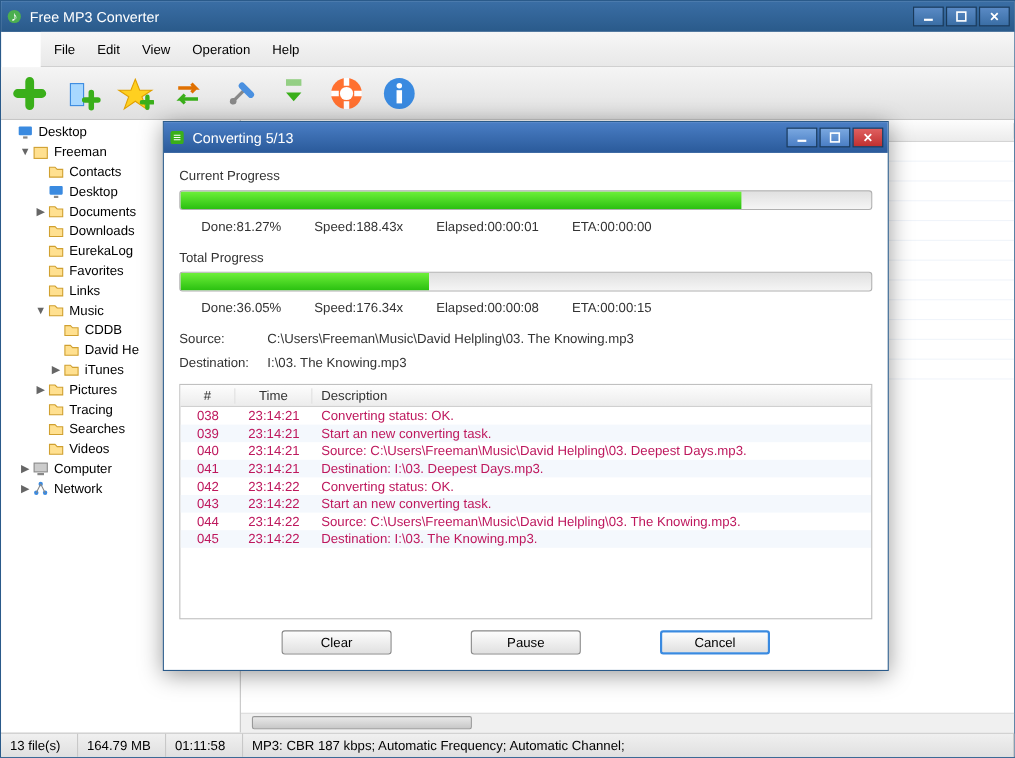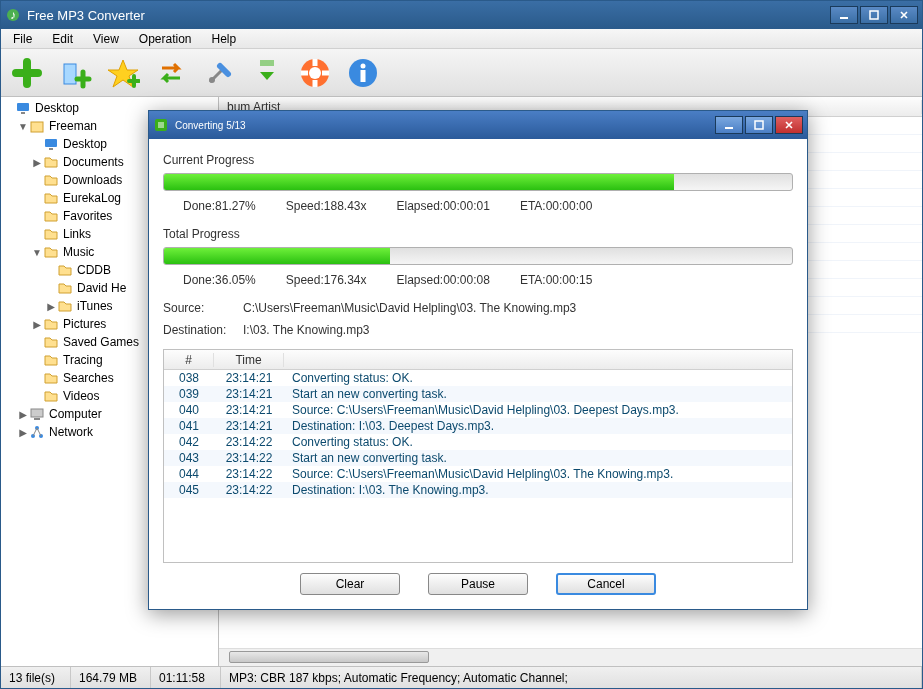--- a/index.html
+++ b/index.html
@@ -7,21 +7,21 @@
 
 
 .mainwin { width: 923px; height: 689px; background: #fff; border: 1px solid #2a5a8a; display: flex; flex-direction: column; }
 .titlebar { height: 28px; background: linear-gradient(#3a6ea5, #2a5a8a); color: #fff; display: flex; align-items: center; padding: 0 4px; }
 .titlebar .app-icon { width: 16px; height: 16px; margin-right: 6px; }
 .titlebar .title { flex: 1; font-size: 13px; }
 .win-controls { display: flex; gap: 2px; }
 .win-btn { width: 28px; height: 18px; background: linear-gradient(#5a8ac5, #3a6ea5); border: 1px solid #1a3a5a; color: #fff; display: flex; align-items: center; justify-content: center; cursor: pointer; }
 .win-btn.close { background: linear-gradient(#5a8ac5, #3a6ea5); }
 
-.menubar { height: 20px; background: linear-gradient(#f7f7f7, #e8e8e8); display: flex; align-items: center; padding: 0 2px; border-bottom: 1px solid #d0d0d0; }
+.menubar { height: 32px; background: linear-gradient(#f7f7f7, #e8e8e8); display: flex; align-items: center; padding: 0 2px; border-bottom: 1px solid #d0d0d0; margin-left: 36px; }
 .menubar .menuitem { padding: 2px 10px; cursor: pointer; }
 
 .toolbar { height: 48px; background: linear-gradient(#f5f5f5, #e0e0e0); border-bottom: 1px solid #c0c0c0; display: flex; align-items: center; padding: 2px 6px; gap: 8px; }
 .tool-btn { width: 40px; height: 40px; display: flex; align-items: center; justify-content: center; cursor: pointer; border-radius: 3px; }
 
 .content { flex: 1; display: flex; overflow: hidden; }
 .tree { width: 218px; border-right: 1px solid #c0c0c0; background: #fff; overflow: auto; padding: 2px; }
 .tree-node { display: flex; align-items: center; padding: 1px 0; white-space: nowrap; cursor: pointer; }
 .tree-node .exp { width: 12px; text-align: center; color: #666; font-size: 10px; }
 .tree-node .ticon { width: 16px; height: 16px; margin-right: 4px; display: inline-flex; align-items: center; justify-content: center; }
@@ -39,21 +39,21 @@
 .hsb { height:18px; background:#f0f0f0; border-top:1px solid #ddd; position:relative;}
 .hsb .thumb{ position:absolute; left:10px; top:2px; height:12px; width:200px; background:linear-gradient(#e8e8e8,#c8c8c8); border:1px solid #999; border-radius:2px;}
 
 .statusbar { height: 22px; background: linear-gradient(#f0f0f0, #e0e0e0); border-top: 1px solid #c0c0c0; display: flex; align-items: center; text-align: right; }
 .statusbar .cell { padding: 0 8px; border-right: 1px solid #c8c8c8; height: 100%; display: flex; align-items: center; }
 
 
 .dialog { position: absolute; left: 148px; top: 110px; width: 660px; height: 500px; background: #fff; border: 1px solid #2a5a8a; box-shadow: 0 4px 20px rgba(0,0,0,0.4); display: flex; flex-direction: column; }
 .dlg-titlebar { height: 28px; background: linear-gradient(#4a7ec5, #2a5a9a); display: flex; align-items: center; color: #fff; padding: 0 4px; }
 .dlg-titlebar .dlg-icon { width: 16px; height: 16px; margin-right: 6px; }
-.dlg-titlebar .dlg-title { flex: 1; font-size: 10px; }
+.dlg-titlebar .dlg-title { flex: 1; font-size: 13px; }
 .dlg-controls { display: flex; gap: 2px; }
 .dlg-btn { width: 28px; height: 18px; border: 1px solid #1a3a5a; color: #fff; display: flex; align-items: center; justify-content: center; cursor: pointer; }
 .dlg-btn.min, .dlg-btn.max { background: linear-gradient(#7aa8e0, #4a7ec5); }
 .dlg-btn.close { background: linear-gradient(#e06060, #c03030); }
 
 .dlg-body { flex: 1; padding: 10px 14px; overflow: hidden; display: flex; flex-direction: column; color: #333; }
 .section-title { font-weight: normal; margin: 4px 0 6px; }
 .progress-container { height: 18px; background: linear-gradient(#e0e0e0, #f5f5f5); border: 1px solid #b0b0b0; border-radius: 3px; overflow: hidden; margin-bottom: 6px; }
 .progress-fill { height: 100%; background: linear-gradient(#6ef03a, #2ac010); }
 
@@ -61,28 +61,28 @@
 .stats-row .lbl { color: #333; }
 .stats-row .val { margin-right: 30px; }
 
 .src-row { display: flex; padding: 4px 0; }
 .src-row .lbl { width: 80px; }
 
 .log { flex: 1; border: 1px solid #c0c0c0; margin-top: 8px; display: flex; flex-direction: column; overflow: hidden; }
 .log-header { display: flex; background: linear-gradient(#fdfdfd, #ececec); border-bottom: 1px solid #d0d0d0; height: 20px; align-items: center; }
 .log-header .col { padding: 0 8px; border-right: 1px solid #e0e0e0; }
 .log-body { flex: 1; overflow-y: auto; }
-.log-row { display: flex; padding: 1px 0; color: #0c4a6e; }
+.log-row { display: flex; padding: 1px 0; color: #be185d; }
 .log-row:nth-child(even){ background:#f4f8fd;}
 .log-row .c { padding: 0 8px; }
 .c-num { width: 50px; text-align: center; }
 .c-time { width: 70px; text-align: center; }
 .c-desc { flex: 1; }
 
-.dlg-buttons { display: flex; justify-content: center; gap: 28px; padding: 10px 0 4px; }
+.dlg-buttons { display: flex; justify-content: center; gap: 72px; padding: 10px 0 4px; }
 .btn { width: 100px; height: 22px; background: linear-gradient(#fdfdfd, #e0e0e0); border: 1px solid #888; border-radius: 3px; cursor: pointer; }
 .btn.primary { border: 2px solid #3a8ae0; }
 
 
 svg { display: block; }
 </style>
 </head>
 <body>
 
 <div class="mainwin">
@@ -192,20 +192,29 @@
             <svg width="16" height="16">
               <rect x="2" y="4" width="12" height="10" fill="#ffe090" stroke="#d0a030"></rect>
             </svg>
           </span>
           <span class="label">Freeman</span>
         </div>
         <div class="tree-node indent2">
           <span class="exp"></span>
           <span class="ticon">
             <svg width="16" height="16">
+              <path d="M2 4 H7 L9 6 H14 V13 H2 Z" fill="#ffe090" stroke="#d0a030"></path>
+            </svg>
+          </span>
+          <span class="label">Contacts</span>
+        </div>
+        <div class="tree-node indent2">
+          <span class="exp"></span>
+          <span class="ticon">
+            <svg width="16" height="16">
               <rect x="2" y="3" width="12" height="8" fill="#3a8ae0" rx="1"></rect>
               <rect x="6" y="12" width="4" height="2" fill="#888"></rect>
             </svg>
           </span>
           <span class="label">Desktop</span>
         </div>
         <div class="tree-node indent2">
           <span class="exp">▶</span>
           <span class="ticon">
             <svg width="16" height="16">
@@ -287,29 +296,20 @@
           <span class="label">iTunes</span>
         </div>
         <div class="tree-node indent2">
           <span class="exp">▶</span>
           <span class="ticon">
             <svg width="16" height="16">
               <path d="M2 4 H7 L9 6 H14 V13 H2 Z" fill="#ffe090" stroke="#d0a030"></path>
             </svg>
           </span>
           <span class="label">Pictures</span>
-        </div>
-        <div class="tree-node indent2">
-          <span class="exp"></span>
-          <span class="ticon">
-            <svg width="16" height="16">
-              <path d="M2 4 H7 L9 6 H14 V13 H2 Z" fill="#ffe090" stroke="#d0a030"></path>
-            </svg>
-          </span>
-          <span class="label">Saved Games</span>
         </div>
         <div class="tree-node indent2">
           <span class="exp"></span>
           <span class="ticon">
             <svg width="16" height="16">
               <path d="M2 4 H7 L9 6 H14 V13 H2 Z" fill="#ffe090" stroke="#d0a030"></path>
             </svg>
           </span>
           <span class="label">Tracing</span>
         </div>
@@ -475,20 +475,21 @@
     </div>
     <div class="src-row">
       <span class="lbl">Destination:</span>
       <span>I:\03. The Knowing.mp3</span>
     </div>
 
     <div class="log">
       <div class="log-header">
         <div class="col c-num">#</div>
         <div class="col c-time">Time</div>
+        <div class="col c-desc">Description</div>
       </div>
       <div class="log-body" id="log-body">
           <div class="log-row">
             <div class="c c-num">038</div>
             <div class="c c-time">23:14:21</div>
             <div class="c c-desc">Converting status: OK.</div>
           </div>
           <div class="log-row">
             <div class="c c-num">039</div>
             <div class="c c-time">23:14:21</div>

